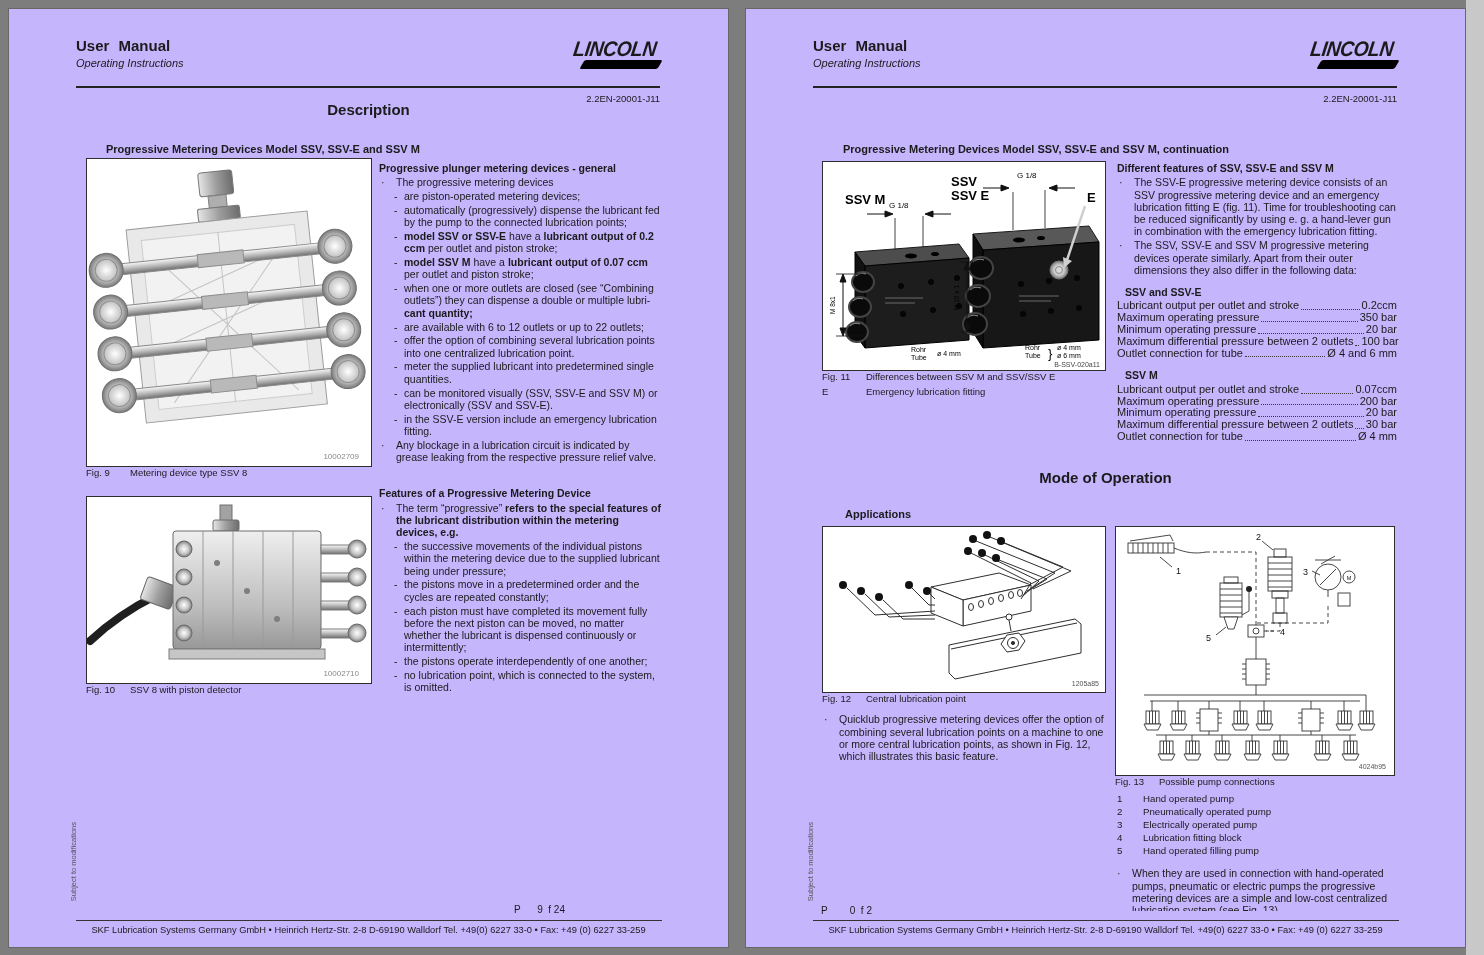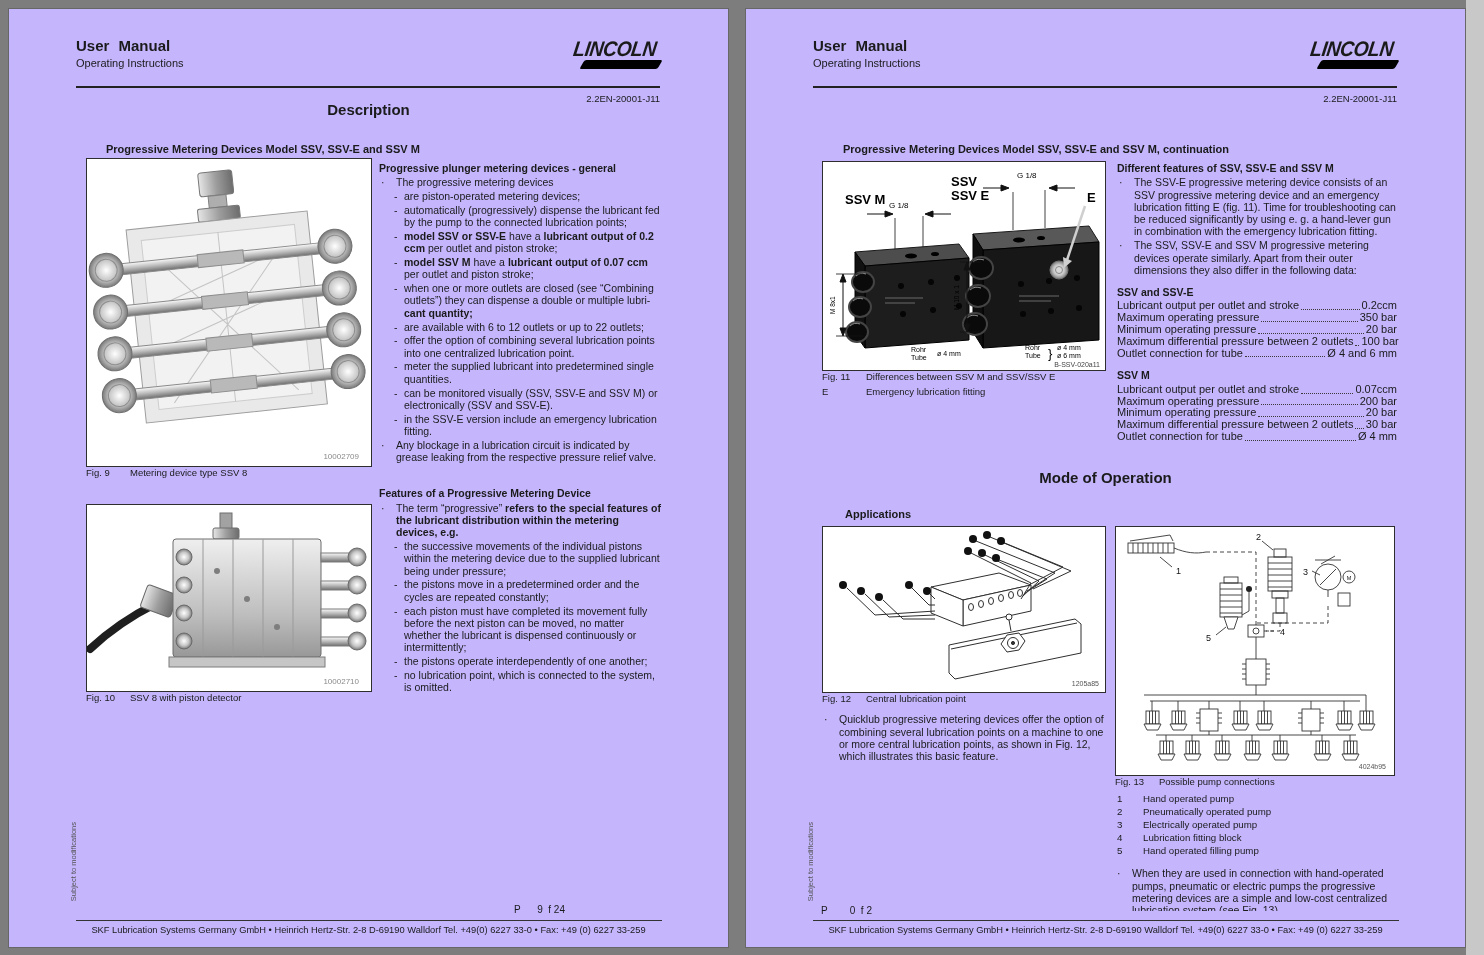--- a/index.html
+++ b/index.html
@@ -5,21 +5,21 @@
   html,body{margin:0;padding:0;}
   body{width:1484px;height:955px;position:relative;background:#7d7d7d;overflow:hidden;
        font-family:"Liberation Sans",sans-serif;color:#1b1b1b;}
   .scroll-strip{position:absolute;right:0;top:0;width:18px;height:955px;background:#c8c8c8;}
   .page{position:absolute;top:8px;width:719px;height:938px;background:#c4b5fd;border:1px solid #676767;}
   #page-left{left:8px}
   #page-right{left:745px}
 
   .hdr{position:absolute;top:28px;left:67px;right:68px;height:48px;}
   .hdr-title{font-size:15px;font-weight:bold;word-spacing:5px;}
-  .hdr-sub{font-size:11px;margin-top:3px;}
+  .hdr-sub{font-size:11px;margin-top:3px;font-style:italic;}
   .logo{position:absolute;right:0;top:2px;display:flex;flex-direction:column;align-items:flex-end;}
   .logo-text{font-size:21px;font-weight:bold;font-style:italic;letter-spacing:-0.5px;transform:skewX(-8deg) scaleX(.92);line-height:19px;}
   .logo-bar{width:78px;height:9px;background:#000;margin-top:2px;transform:skewX(-30deg);border-radius:2px;}
   .hrule{position:absolute;left:67px;right:68px;top:77px;border-top:2px solid #222;}
   .docno{position:absolute;right:68px;top:84px;font-size:9.5px;}
   .sect{position:absolute;left:0;right:0;top:92px;text-align:center;font-size:15px;font-weight:bold;}
   .model{position:absolute;left:97px;top:134px;font-size:11px;font-weight:bold;}
 
   .col{position:absolute;font-size:10.5px;line-height:12.3px;}
   .figbox{position:relative;border:1px solid #2e2e2e;background:#fff;}
@@ -31,21 +31,21 @@
   .subhead{font-weight:bold;margin-bottom:2px;}
   .li{display:flex;margin-top:1.5px;}
   .mk{flex:none;}
   .b1 .mk{width:15px;padding-left:2px;}
   .d2{padding-left:15px;}
   .d2 .mk{width:10px;}
   .n .mk{width:26px;padding-left:2px;}
   .tx{flex:1;}
   .bold{font-weight:bold;}
 
-  .spec-h{font-weight:bold;margin:10px 0 2px;}
+  .spec-h{font-weight:bold;margin:10px 8px 2px;}
   .spec-row{display:flex;align-items:flex-end;font-size:11px;line-height:11.8px;white-space:nowrap;}
   .spec-dots{flex:1;min-width:4px;border-bottom:1.5px dotted #3a3a3a;margin:0 2px 2px;}
 
   .mode-title{position:absolute;top:460px;left:0;right:0;text-align:center;font-size:15px;font-weight:bold;}
   .apps{position:absolute;top:499px;left:99px;font-size:11px;font-weight:bold;}
   .clip{max-height:45px;overflow:hidden;}
 
   .pagenum{position:absolute;font-size:10px;white-space:pre;}
   #page-left .pagenum{left:505px;top:895px;}
   #page-right .pagenum{left:75px;top:896px;}
@@ -132,21 +132,21 @@
           </g>
         </g>
         <text x="272" y="300" text-anchor="end" font-size="8" fill="#8a8a8a">10002709</text>
       </svg>
     </div>
     <div class="figcap">
       <span class="cl">Fig. 9</span>
       <span class="ct">Metering device type SSV 8</span>
     </div>
 
-    <div class="figbox" style="margin-top:25px;">
+    <div class="figbox" style="margin-top:17px;">
       <svg viewBox="0 0 280 186" width="280" height="186">
         <defs>
           <linearGradient id="blkB" x1="0" y1="0" x2="0" y2="1">
               <stop offset="0" stop-color="#efefef"></stop>
               <stop offset="0.65" stop-color="#bdbdbd"></stop>
               <stop offset="1" stop-color="#989898"></stop>
             </linearGradient>
         </defs>
         <path d="M70 98 C 46 110 22 126 3 144" stroke="#1f1f1f" stroke-width="8" fill="none" stroke-linecap="round"></path>
         <rect x="56" y="84" width="32" height="24" rx="3" fill="url(#metA)" stroke="#666" transform="rotate(20 72 96)"></rect>

